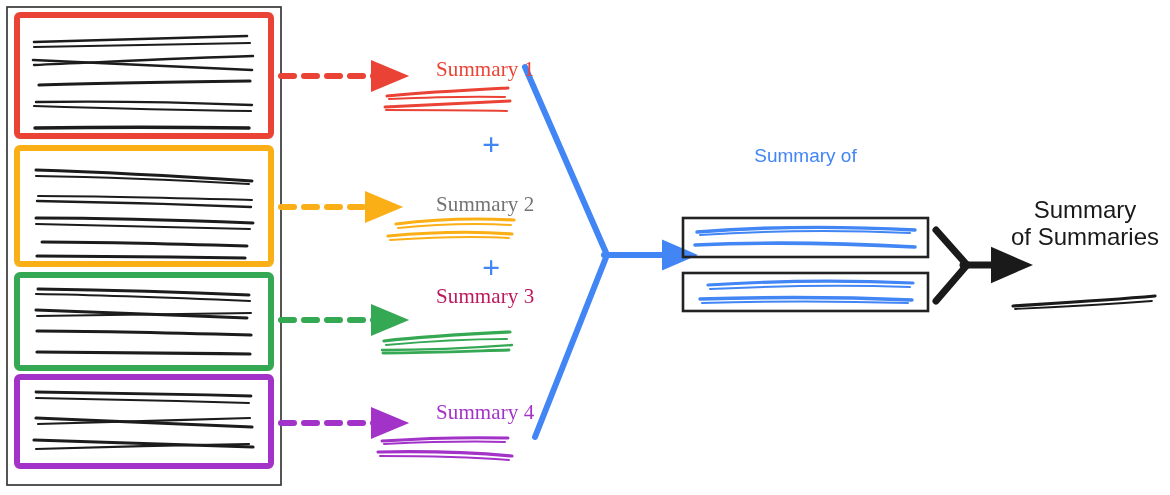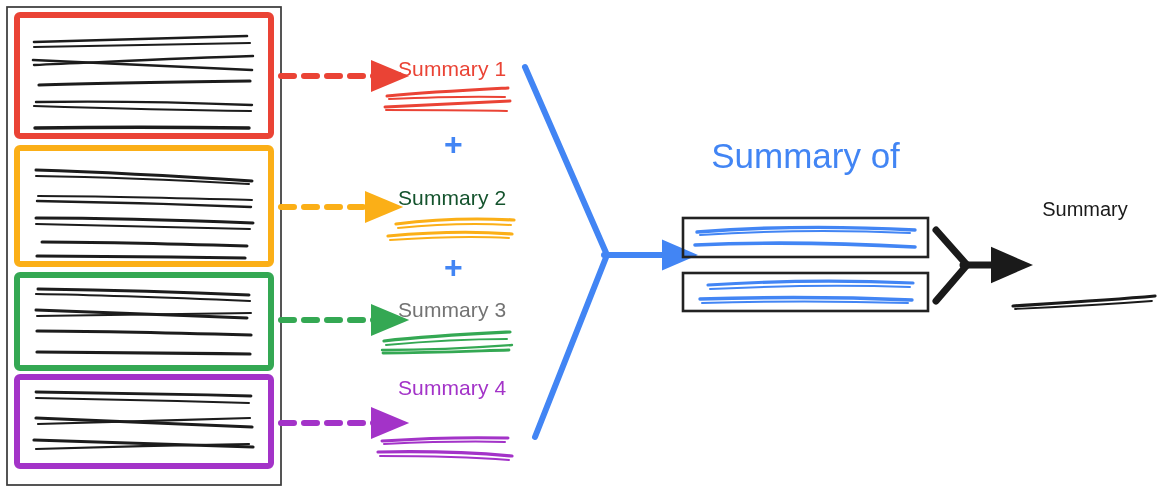--- a/index.html
+++ b/index.html
@@ -1,22 +1,22 @@
 <!DOCTYPE html>
 <html><head>
 <meta charset="utf-8">
 <style>
   html,body{margin:0;padding:0;background:#ffffff;}
   body{width:1170px;height:495px;font-family:"Liberation Sans",sans-serif;overflow:hidden;}
   #stage{position:relative;width:1170px;height:495px;background:#fff;}
   #stage svg{position:absolute;left:0;top:0;width:1170px;height:495px;}
-  .lbl{position:absolute;white-space:nowrap;font-family:Liberation Sans, sans-serif;}
+  .lbl{position:absolute;white-space:nowrap;font-family:Liberation Serif, serif;margin-left:38px;}
   .sum-label{font-size:21px;font-weight:400;letter-spacing:.1px;}
-  .sos-title{font-size:35px;font-weight:400;line-height:36px;text-align:center;color:#4285f4;}
-  .final-label{font-size:20px;font-weight:400;line-height:27px;text-align:center;color:#1a1a1a;}
+  .sos-title{font-size:19px;font-weight:400;line-height:36px;text-align:center;color:#4285f4;}
+  .final-label{font-size:24px;font-weight:400;line-height:27px;text-align:center;color:#1a1a1a;}
 </style>
 </head>
 <body>
 
 <div id="stage">
 
   <svg viewBox="0 0 1170 495" xmlns="http://www.w3.org/2000/svg">
     <defs>
       <marker id="ah-red" markerWidth="7" markerHeight="7" refX="1.2" refY="3.1" orient="auto">
         <path d="M0,0.4 L6.4,3.1 L0,5.8 Z" fill="#ea4335"></path>
@@ -163,28 +163,29 @@
       <line x1="963" y1="265" x2="998" y2="265" stroke="#1a1a1a" stroke-width="7" stroke-linecap="round" marker-end="url(#ah-black)"></line>
     </g>
 
     <g stroke="#1a1a1a" fill="none" stroke-linecap="round">
       <path d="M1013,306 C1060,303 1110,300 1155,296" stroke-width="3.2"></path>
       <path d="M1015,309 C1062,307 1112,304 1152,301" stroke-width="1.8"></path>
     </g>
   </svg>
 
   <div class="lbl sum-label" style="left:398px;top:57px;color:#ea4335;">Summary 1</div>
-  <div class="lbl sum-label" style="left:398px;top:186px;color:#14532d;">Summary 2</div>
-  <div class="lbl sum-label" style="left:398px;top:298px;color:#737373;">Summary 3</div>
-  <div class="lbl sum-label" style="left:398px;top:376px;color:#a333c8;">Summary 4</div>
+  <div class="lbl sum-label" style="left:398px;top:192px;color:#737373;">Summary 2</div>
+  <div class="lbl sum-label" style="left:398px;top:284px;color:#be185d;">Summary 3</div>
+  <div class="lbl sum-label" style="left:398px;top:400px;color:#a333c8;">Summary 4</div>
 
   <div class="lbl" style="left:444px;top:126px;color:#4285f4;font-size:32px;font-weight:700;">+</div>
   <div class="lbl" style="left:444px;top:249px;color:#4285f4;font-size:32px;font-weight:700;">+</div>
 
   <div style="position:absolute;left:683px;top:138px;width:245px;">
     <div class="sos-title">Summary of</div>
   </div>
 
   <div style="position:absolute;left:1005px;top:196px;width:160px;">
     <div class="final-label">Summary</div>
+    <div class="final-label">of Summaries</div>
   </div>
 
 </div>
 
 </body></html>

